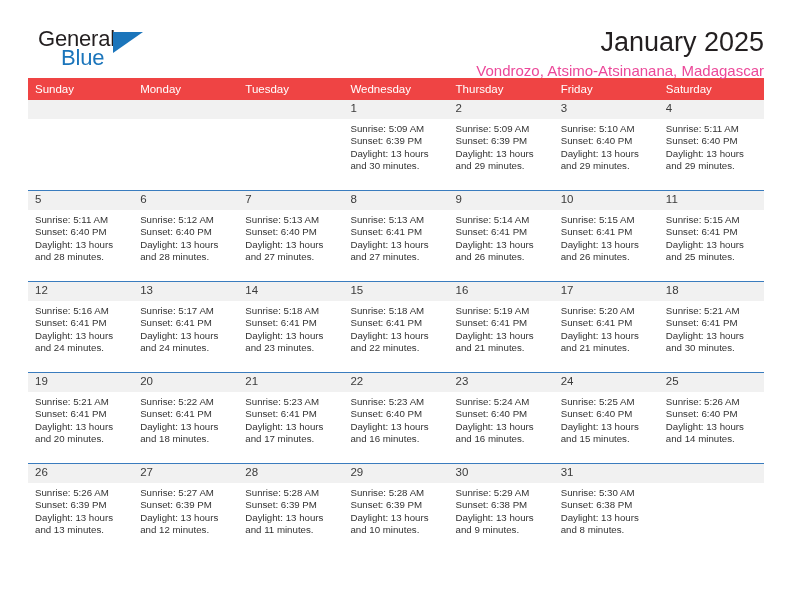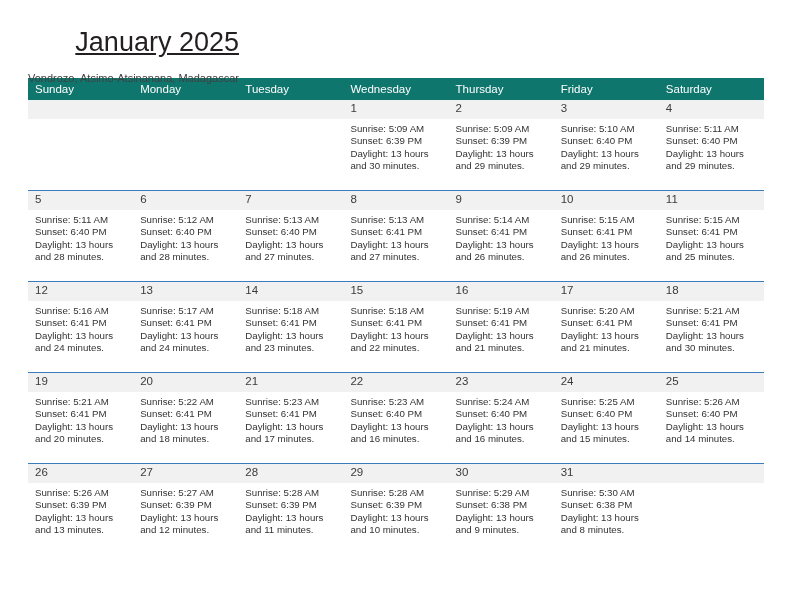--- a/index.html
+++ b/index.html
@@ -65,40 +65,39 @@
   }
   .title-wrap {
     text-align: right;
     padding-top: 2px;
   }
   .cal-title {
     font-size: 27px;
     color: #231f20;
     line-height: 1.05;
     white-space: nowrap;
-    text-decoration: underline;
   }
   .cal-subtitle {
-    margin-top: 16px;
-    font-size: 11px;
-    color: #404040;
+    margin-top: 6px;
+    font-size: 15px;
+    color: #ec4899;
     white-space: nowrap;
   }
 
   
   .calendar {
     margin-top: 4px;
     width: 736px;
     border-collapse: collapse;
     table-layout: fixed;
   }
   .calendar col { width: 105.14px; }
 
   thead th {
-    background: #0f766e;
+    background: #ef4444;
     color: #ffffff;
     font-size: 11.5px;
     font-weight: normal;
     text-align: left;
     padding: 5px 0 5px 7px;
     height: 12px;
     border: none;
   }
 
   tbody tr.week-row > td {
@@ -139,20 +138,25 @@
     color: #333333;
   }
   .details div { white-space: nowrap; }
 </style>
 </head>
 <body>
 
 <div class="page">
 
   <div class="header">
+    <div class="brand">
+      <span class="brand-general">General</span>
+      <span class="brand-mark"></span>
+      <span class="brand-blue">Blue</span>
+    </div>
     <div class="title-wrap">
       <div class="cal-title">January 2025</div>
       <div class="cal-subtitle">Vondrozo, Atsimo-Atsinanana, Madagascar</div>
     </div>
   </div>
 
   <table class="calendar">
     <colgroup>
       <col>
         <col>

